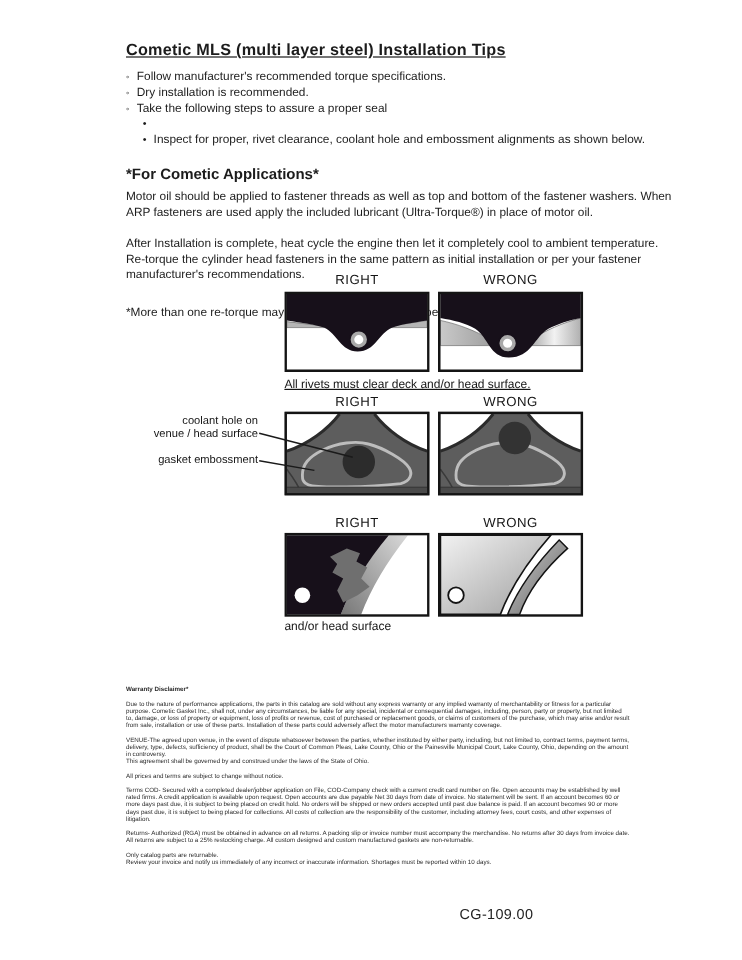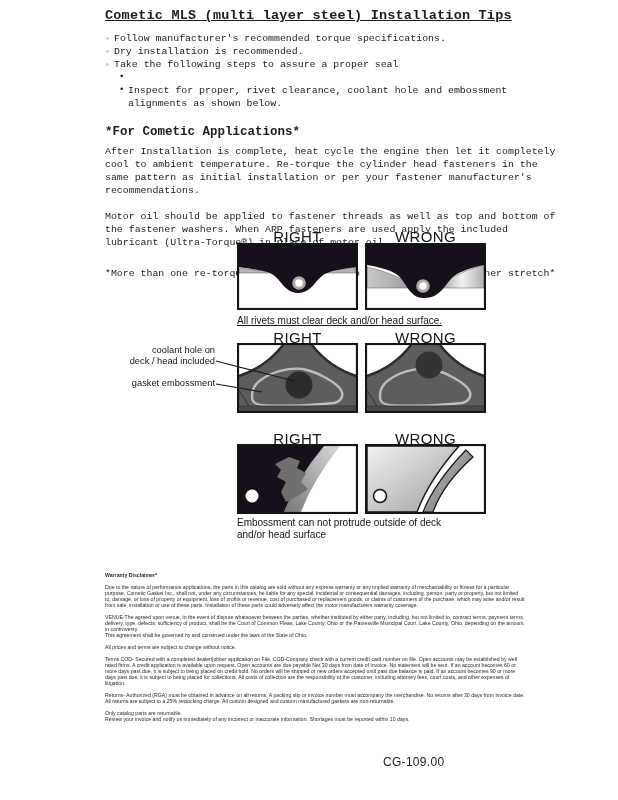--- a/index.html
+++ b/index.html
@@ -1,29 +1,29 @@
 <!DOCTYPE html>
 <html><head>
 <meta charset="utf-8">
 <style>
   html,body{margin:0;padding:0;background:#ffffff;}
   .page{position:relative;width:618px;height:800px;background:#ffffff;overflow:hidden;
         font-family:"Liberation Sans", sans-serif;color:#1c1c1c;}
-  .textcol{position:absolute;left:105px;top:8px;width:460px;font-family:Liberation Mono, monospace;}
+  .textcol{position:absolute;left:105px;top:34px;width:460px;}
   .title{font-size:13.5px;font-weight:bold;text-decoration:underline;margin:0 0 9px 0;letter-spacing:.2px;}
   .tips{margin:0;padding:0;list-style:none;font-size:9.9px;line-height:13px;}
   .tips .row{display:flex;}
   .tips .mk{width:9px;flex:0 0 9px;font-size:8px;line-height:13px;color:#1c1c1c;}
   .tips .sub{margin-left:14px;}
   .tips .sub .mk{font-size:9px;}
   .dieselhead{font-size:12.5px;font-weight:bold;margin:15px 0 6px 0;}
   .para{font-size:9.9px;line-height:13px;margin:0 0 13px 0;width:458px;}
   .note{font-size:9.9px;line-height:13px;margin-top:18px;}
   
-  .fig-label{position:absolute;width:121px;text-align:center;font-size:15px;letter-spacing:.4px;color:#151515;}
+  .fig-label{position:absolute;width:121px;text-align:center;font-size:11px;letter-spacing:.4px;color:#151515;}
   .fig-box{position:absolute;width:121px;}
   .fig-caption{position:absolute;font-size:10px;line-height:11.5px;color:#151515;}
   .callout{position:absolute;left:95px;width:120px;text-align:right;font-size:9.3px;line-height:11px;color:#151515;}
   .leader{position:absolute;left:0;top:0;pointer-events:none;}
   .warranty{position:absolute;left:105px;top:572px;width:420px;font-size:5.2px;line-height:6px;color:#2a2a2a;}
   .warranty .whead{font-weight:bold;margin:0 0 6px 0;}
   .warranty p{margin:0 0 6px 0;}
   .warranty p.tight{margin:0;}
   .warranty p.tight-after{margin:0 0 6px 0;}
   .footer-code{position:absolute;left:383px;top:755px;font-size:12px;color:#222;letter-spacing:.3px;}
@@ -52,22 +52,22 @@
       <div class="row sub">
         <span class="mk">•</span>
       </div>
       <div class="row sub">
         <span class="mk">•</span>
         <span>Inspect for proper, rivet clearance, coolant hole and embossment alignments as shown below.</span>
       </div>
     </div>
 
     <h2 class="dieselhead">*For Cometic Applications*</h2>
+    <p class="para">Motor oil should be applied to fastener threads as well as top and bottom of the fastener washers. When ARP fasteners are used apply the included lubricant (Ultra-Torque®) in place of motor oil.</p>
     <p class="para">After Installation is complete, heat cycle the engine then let it completely cool to ambient temperature. Re-torque the cylinder head fasteners in the same pattern as initial installation or per your fastener manufacturer's recommendations.</p>
-    <p class="para">Motor oil should be applied to fastener threads as well as top and bottom of the fastener washers. When ARP fasteners are used apply the included lubricant (Ultra-Torque®) in place of motor oil.</p>
     <p class="note">*More than one re-torque may be required to achieve proper fastener stretch*</p>
   </div>
 
   <div class="fig-label" style="left:237px;top:228px;">RIGHT</div>
   <div class="fig-label" style="left:365px;top:228px;">WRONG</div>
 
   <div class="fig-box" style="left:237px;top:243px;">
     <svg width="121" height="67" viewBox="0 0 121 67">
       <rect x="0" y="0" width="121" height="67" fill="#ffffff"></rect>
       <polygon points="2,25 44,30 2,30" fill="#b5b5b5" stroke="#555" stroke-width="0.5"></polygon>
@@ -102,21 +102,21 @@
     </svg>
   </div>
 
   <div class="fig-caption" style="left:237px;top:315px;text-decoration:underline;">All rivets must clear deck and/or head surface.</div>
 
   <div class="fig-label" style="left:237px;top:329px;">RIGHT</div>
   <div class="fig-label" style="left:365px;top:329px;">WRONG</div>
 
   <div class="callout" style="top:345px;text-align:right;">
     <div>coolant hole on</div>
-    <div>deck / head included</div>
+    <div>venue / head surface</div>
   </div>
   <div class="callout" style="top:378px;">gasket embossment</div>
 
   <div class="fig-box" style="left:237px;top:343px;">
     <svg width="121" height="70" viewBox="0 0 121 70">
       <rect x="0" y="0" width="121" height="70" fill="#5d5d5d"></rect>
       <path d="M2,2 H46 C36,15 20,27 2,33 Z" fill="#ffffff"></path>
       <path d="M46,2 C36,15 20,27 2,33" fill="none" stroke="#2b2b2b" stroke-width="2.4"></path>
       <path d="M119,2 H75 C85,15 101,27 119,33 Z" fill="#ffffff"></path>
       <path d="M75,2 C85,15 101,27 119,33" fill="none" stroke="#2b2b2b" stroke-width="2.4"></path>
@@ -180,21 +180,20 @@
       </defs>
       <rect x="0" y="0" width="121" height="70" fill="#ffffff"></rect>
       <path d="M2,2 H94 Q64,36 52,68 L2,68 Z" fill="url(#w3b)" stroke="#141414" stroke-width="1.4"></path>
       <path d="M101,6 Q70,38 58,68 L68,68 Q78,40 108,13 Z" fill="url(#w3s)" stroke="#141414" stroke-width="1.2"></path>
       <circle cx="15" cy="52" r="6.5" fill="#ffffff" stroke="#141414" stroke-width="1.5"></circle>
       <rect x="1" y="1" width="119" height="68" fill="none" stroke="#141414" stroke-width="2.2"></rect>
     </svg>
   </div>
 
   <div class="fig-caption" style="left:237px;top:517px;">
-    <div>Embossment can not protrude outside of deck</div>
     <div>and/or head surface</div>
   </div>
 
   <svg class="leader" width="618" height="800" viewBox="0 0 618 800">
     <line x1="216" y1="361" x2="294" y2="381" stroke="#1a1a1a" stroke-width="1.2"></line>
     <line x1="216" y1="384" x2="262" y2="392" stroke="#1a1a1a" stroke-width="1.2"></line>
   </svg>
 
   <div class="warranty">
     <div class="whead">Warranty Disclaimer*</div>

